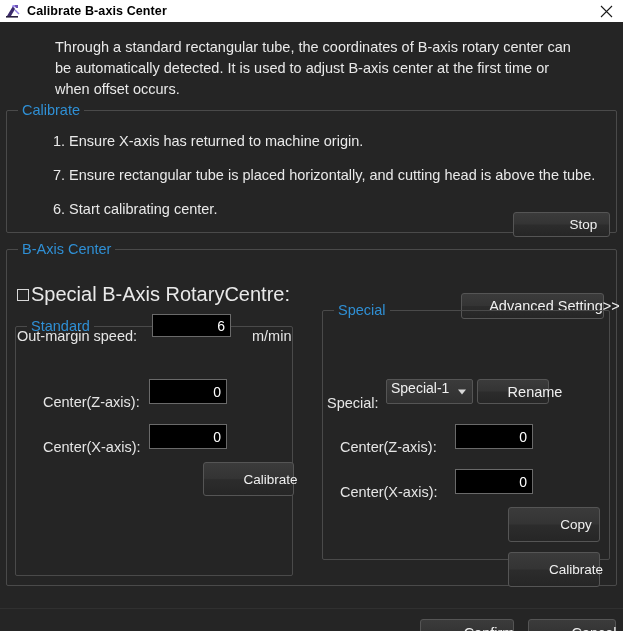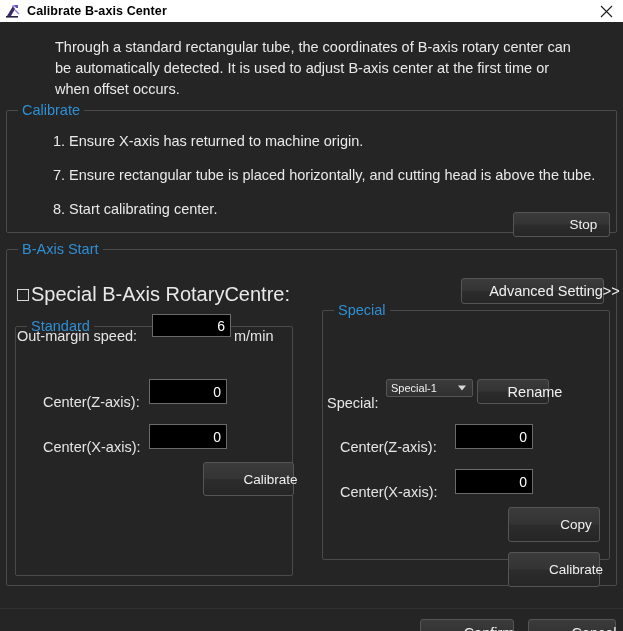--- a/index.html
+++ b/index.html
@@ -141,21 +141,21 @@
     display: flex;
     align-items: center;
     justify-content: center;
     text-align: center;
     white-space: nowrap;
     cursor: default;
     padding-left: 44px;
   }
 
   #btn-stop { left: 506px; top: 101px; width: 97px; height: 25px; }
-  #btn-advanced { left: 454px; top: 28px; width: 143px; height: 26px; font-size: 14.5px; }
+  #btn-advanced { left: 454px; top: 43px; width: 143px; height: 26px; font-size: 14.5px; }
   #btn-rename { left: 477px; top: 357px; width: 72px; height: 25px; font-size: 14.5px; }
   #btn-std-calibrate { left: 203px; top: 440px; width: 91px; height: 34px; }
   #btn-copy { left: 508px; top: 485px; width: 92px; height: 35px; }
   #btn-sp-calibrate { left: 508px; top: 530px; width: 92px; height: 35px; }
   #btn-confirm { left: 420px; top: 597px; width: 94px; height: 27px; font-size: 14.5px; }
   #btn-cancel { left: 528px; top: 597px; width: 88px; height: 27px; font-size: 14.5px; }
 
   
   .textfield {
     position: absolute;
@@ -177,21 +177,21 @@
   #field-sp-x { left: 455px; top: 447px; width: 78px; height: 25px; }
 
   .fieldlabel {
     position: absolute;
     font-size: 14.5px;
     color: #e5e5e5;
     white-space: nowrap;
     margin-top: 13px;
   }
   #lbl-outmargin { left: 17px; top: 293px; }
-  #unit-outmargin { left: 234px; top: 293px; }
+  #unit-outmargin { left: 252px; top: 293px; }
   #lbl-std-z { left: 43px; top: 359px; }
   #lbl-std-x { left: 43px; top: 404px; }
   #lbl-sp-z { left: 340px; top: 404px; }
   #lbl-sp-x { left: 340px; top: 449px; }
   #lbl-special { left: 327px; top: 360px; }
 
   
   .checkrow {
     position: absolute;
     left: 17px;
@@ -213,29 +213,29 @@
     color: #e9e9e9;
     white-space: nowrap;
   }
 
   
   .combo {
     position: absolute;
     left: 386px;
     top: 357px;
     width: 87px;
-    height: 18px;
+    height: 25px;
     box-sizing: border-box;
     background: linear-gradient(to bottom, #3b3b3b 0%, #303030 100%);
     border: 1px solid #555555;
     border-radius: 2px;
     display: flex;
-    align-items: center;
+    align-items: flex-start;
     color: #f0f0f0;
-    font-size: 11px;
+    font-size: 14px;
   }
   .combo .combo-value {
     padding-left: 4px;
     white-space: nowrap;
   }
   .combo .combo-arrow {
     position: absolute;
     right: 6px;
     top: 50%;
     transform: translateY(-50%);
@@ -277,26 +277,26 @@
   </div>
 
   <div class="body-area">
 
     <div class="desc">Through a standard rectangular tube, the coordinates of B-axis rotary center can be automatically detected. It is used to adjust B-axis center at the first time or when offset occurs.</div>
 
     <div class="group" id="group-calibrate">
       <span class="group-title">Calibrate</span>
       <span class="step" id="step-1">1. Ensure X-axis has returned to machine origin.</span>
       <span class="step" id="step-2">7. Ensure rectangular tube is placed horizontally, and cutting head is above the tube.</span>
-      <span class="step" id="step-3">8. Start calibrating center.</span>
+      <span class="step" id="step-3">6. Start calibrating center.</span>
       <div class="btn" id="btn-stop">Stop</div>
     </div>
 
     <div class="group" id="group-baxis">
-      <span class="group-title">B-Axis Start</span>
+      <span class="group-title">B-Axis Center</span>
       <div class="btn" id="btn-advanced">Advanced Setting&gt;&gt;</div>
 
       <div class="group" id="group-standard">
         <span class="group-title">Standard</span>
       </div>
 
       <div class="group" id="group-special">
         <span class="group-title">Special</span>
       </div>
     </div>

